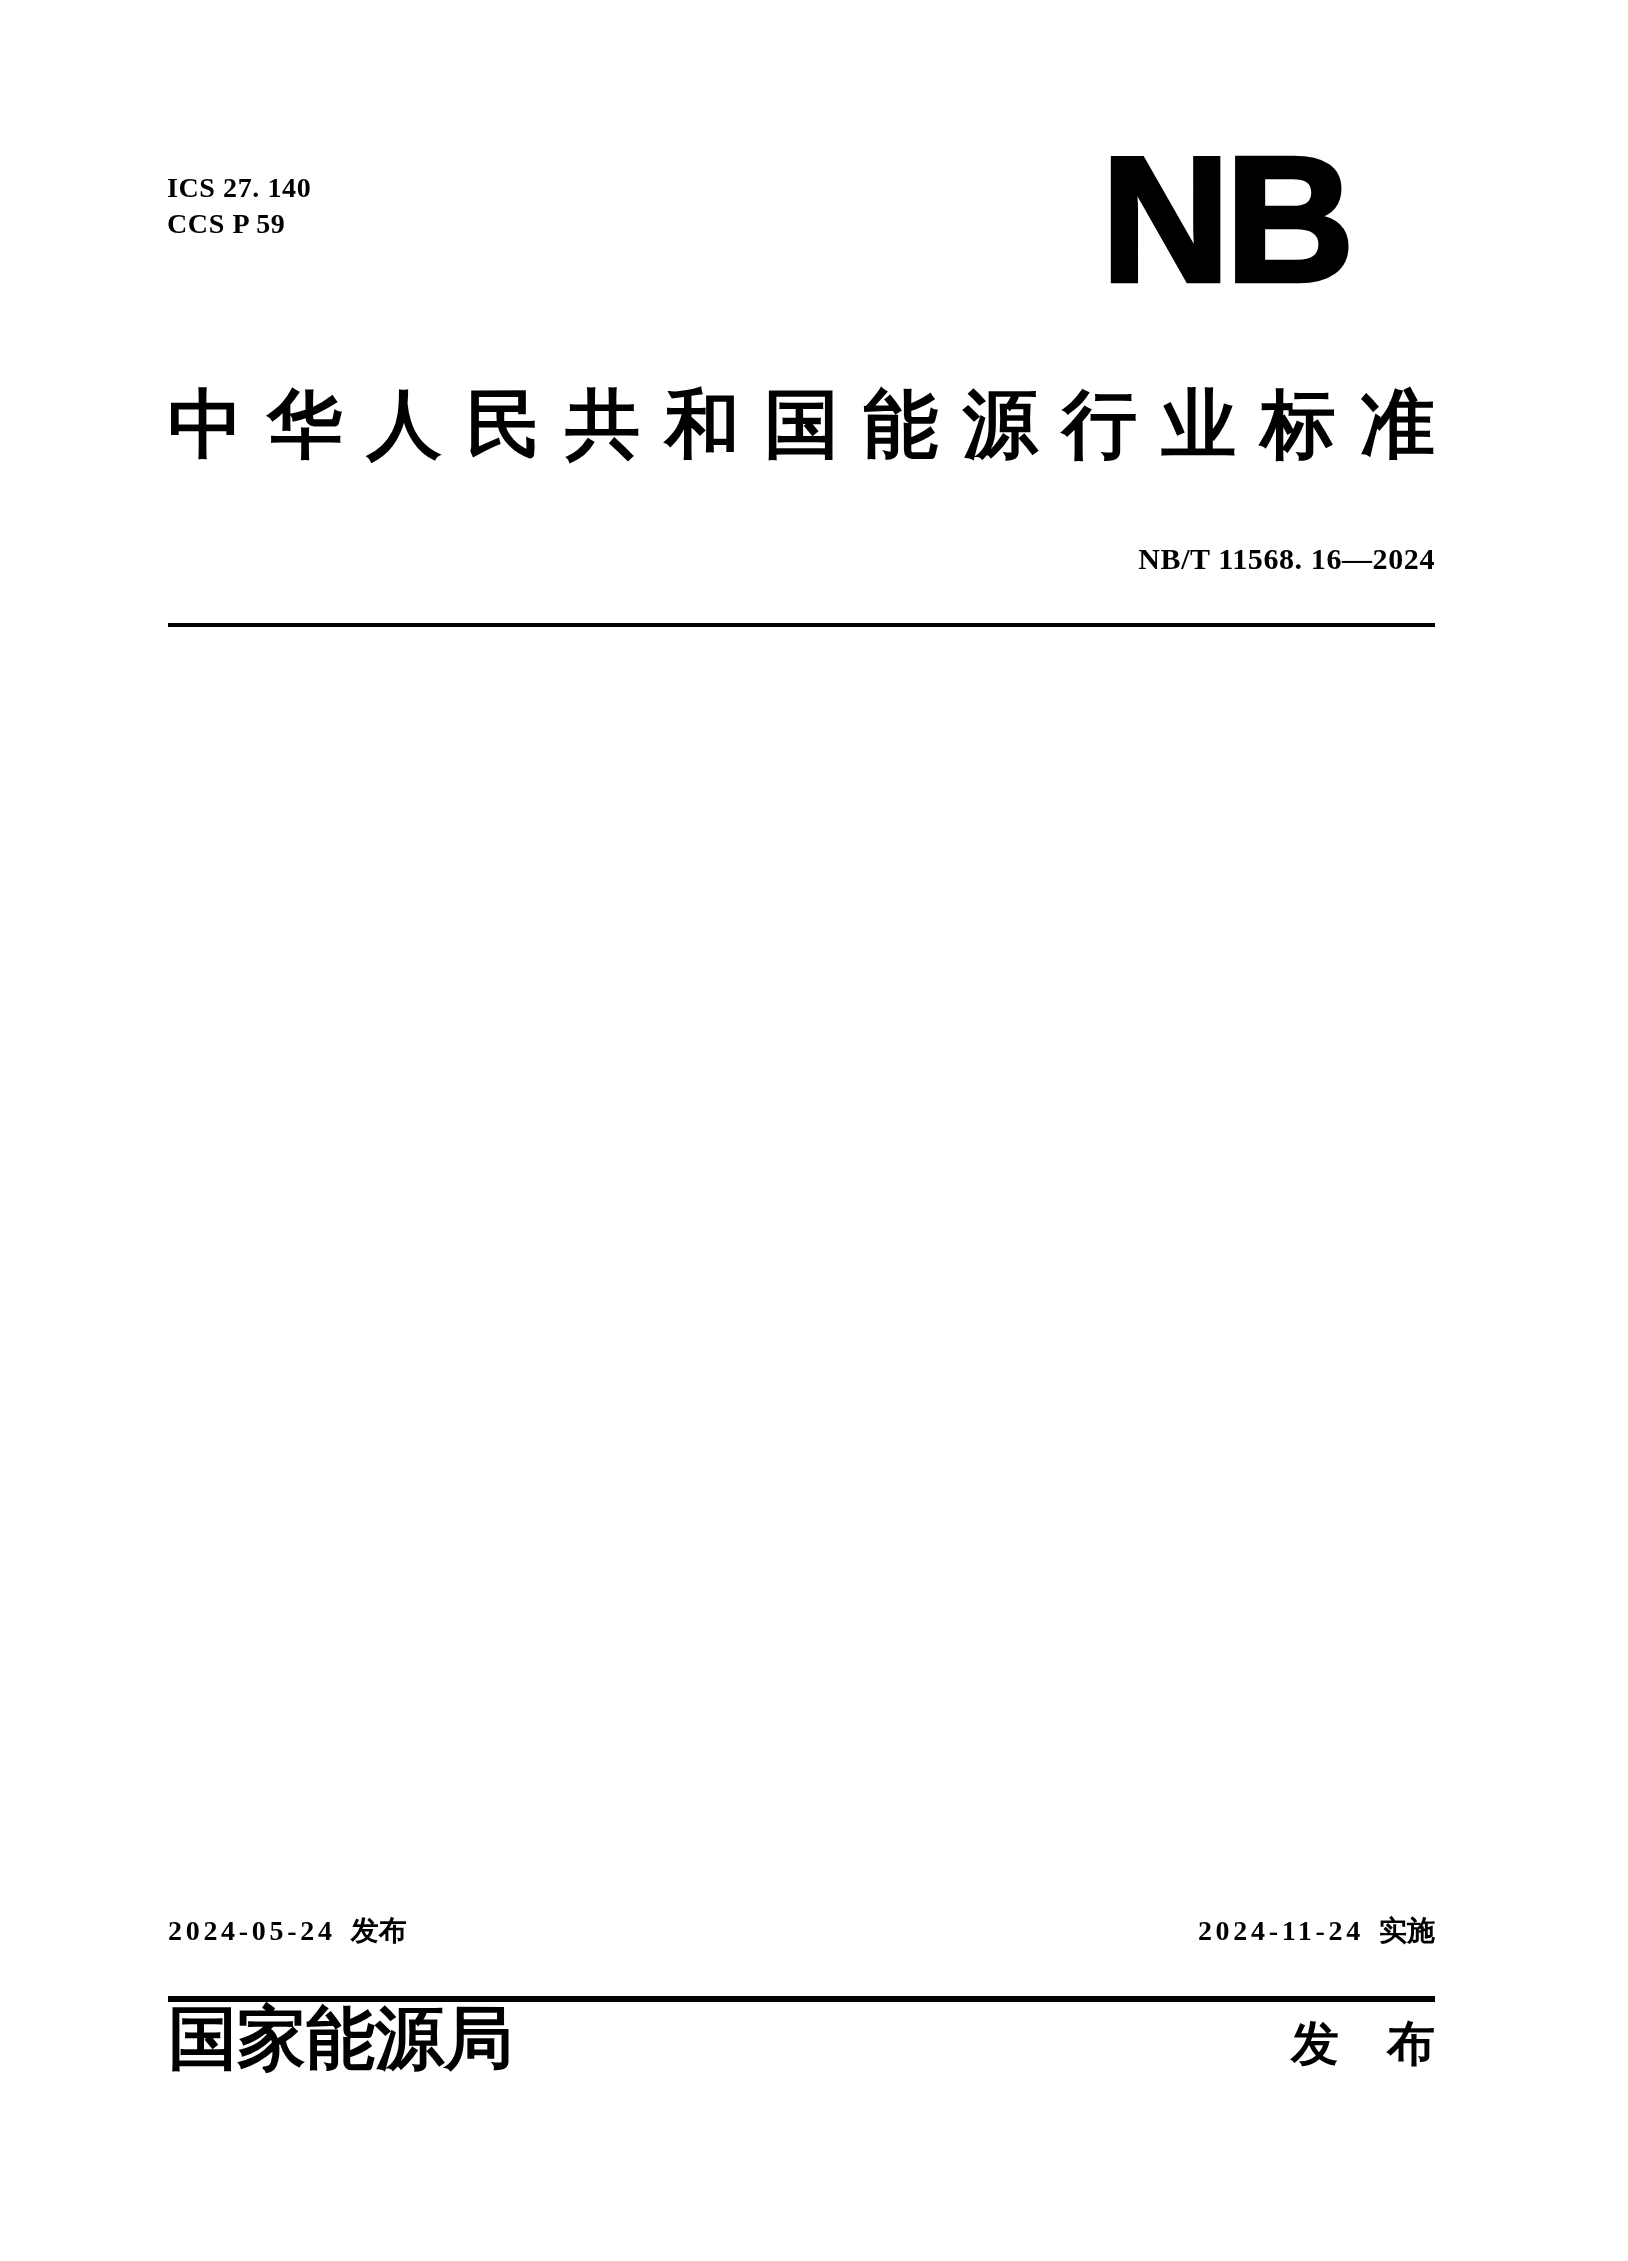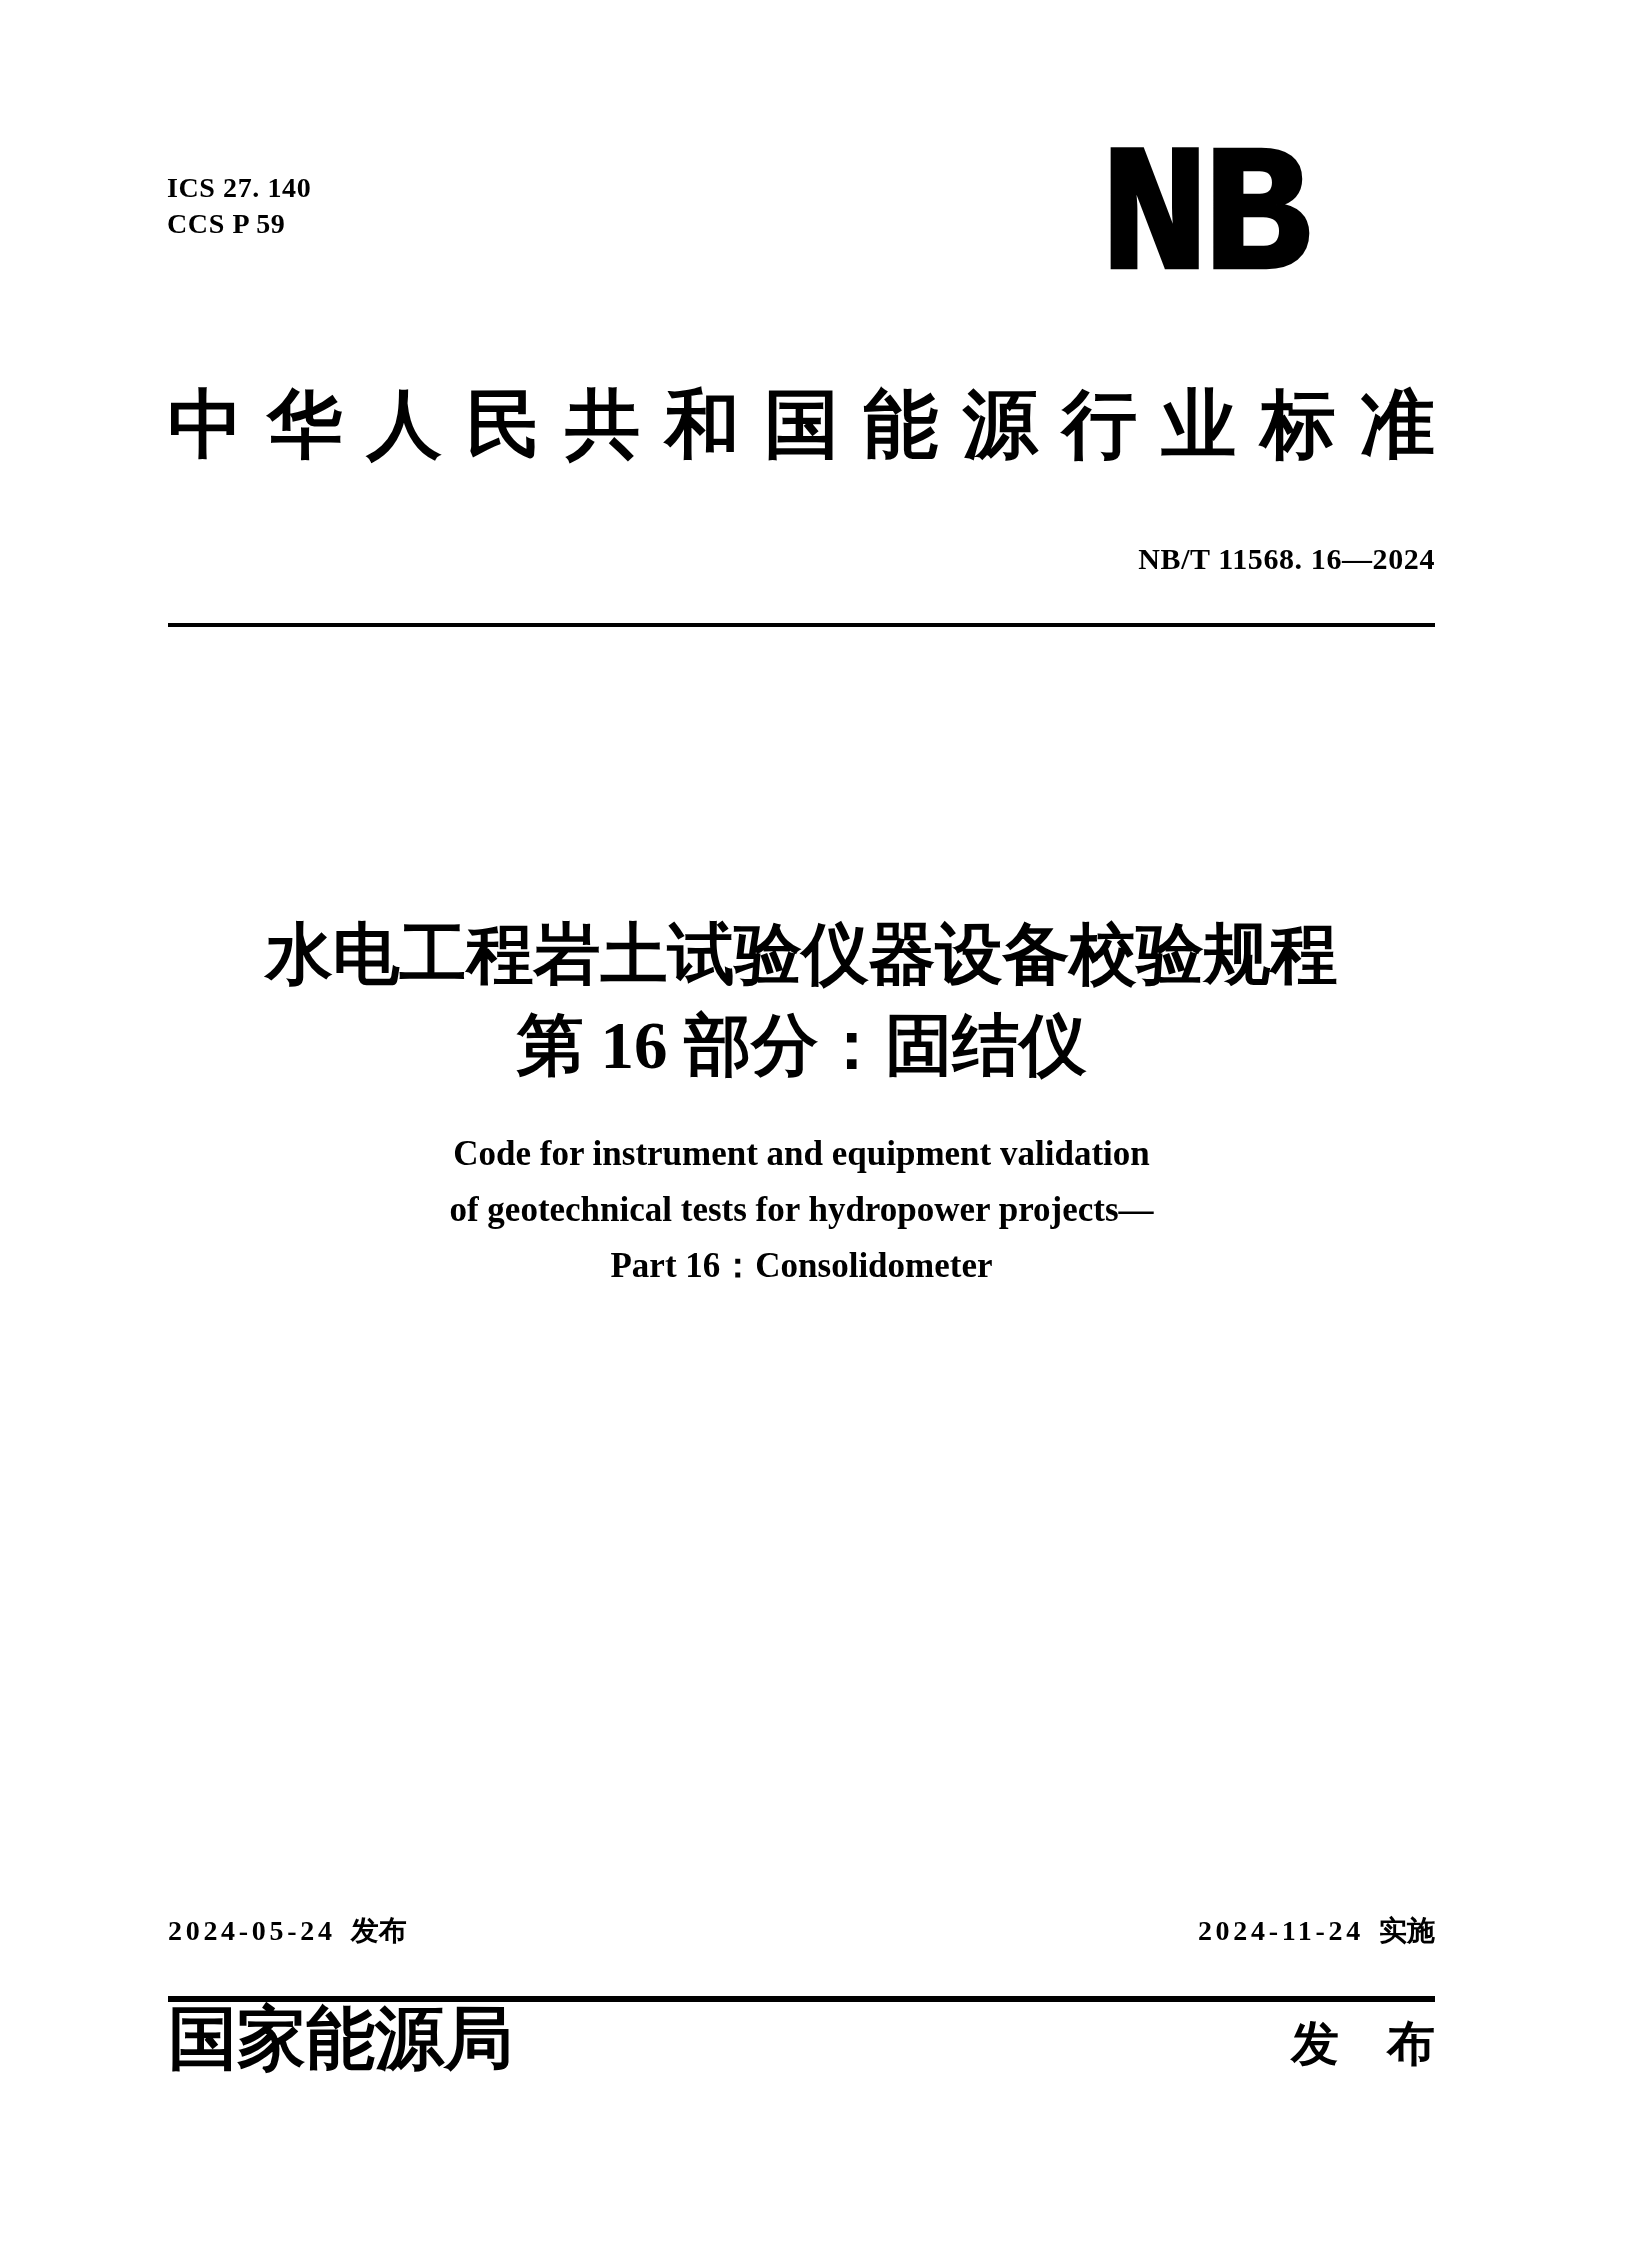--- a/index.html
+++ b/index.html
@@ -14,21 +14,21 @@
   }
   
   .ics-block{
     position:absolute;left:167px;top:170px;
     font-size:28px;font-weight:bold;line-height:36px;
     letter-spacing:0.6px;white-space:nowrap;
   }
   
   .nb-logo{
     position:absolute;left:1101px;top:130px;
-    font-family:Liberation Mono, monospace;
+    font-family:Liberation Sans, sans-serif;
     font-weight:bold;font-size:179px;line-height:1;
     letter-spacing:-5px;
     -webkit-text-stroke:4.3px #000;
   }
   
   .banner{
     position:absolute;left:168px;top:387px;width:1267px;
     display:flex;justify-content:space-between;
     font-size:75px;font-weight:bold;line-height:1;
     white-space:nowrap;
@@ -97,29 +97,20 @@
       <span>行</span>
       <span>业</span>
       <span>标</span>
       <span>准</span>
     </div>
 
   <div class="std-no">NB/T 11568. 16—2024</div>
 
   <div class="rule-top"></div>
 
-  <div class="title-block">
-    <div class="title-zh">水电工程岩土试验仪器设备校验规程</div>
-    <div class="title-zh">第 16 部分：固结仪</div>
-    <div class="title-en">
-      <div>Code for instrument and equipment validation</div>
-      <div>of geotechnical tests for hydropower projects—</div>
-      <div>Part 16：Consolidometer</div>
-    </div>
-  </div>
 
   <div class="dates">
     <div class="date-group">
       <span class="date-num">2024-05-24</span>
       <span>发布</span>
     </div>
     <div class="date-group">
       <span class="date-num">2024-11-24</span>
       <span>实施</span>
     </div>

